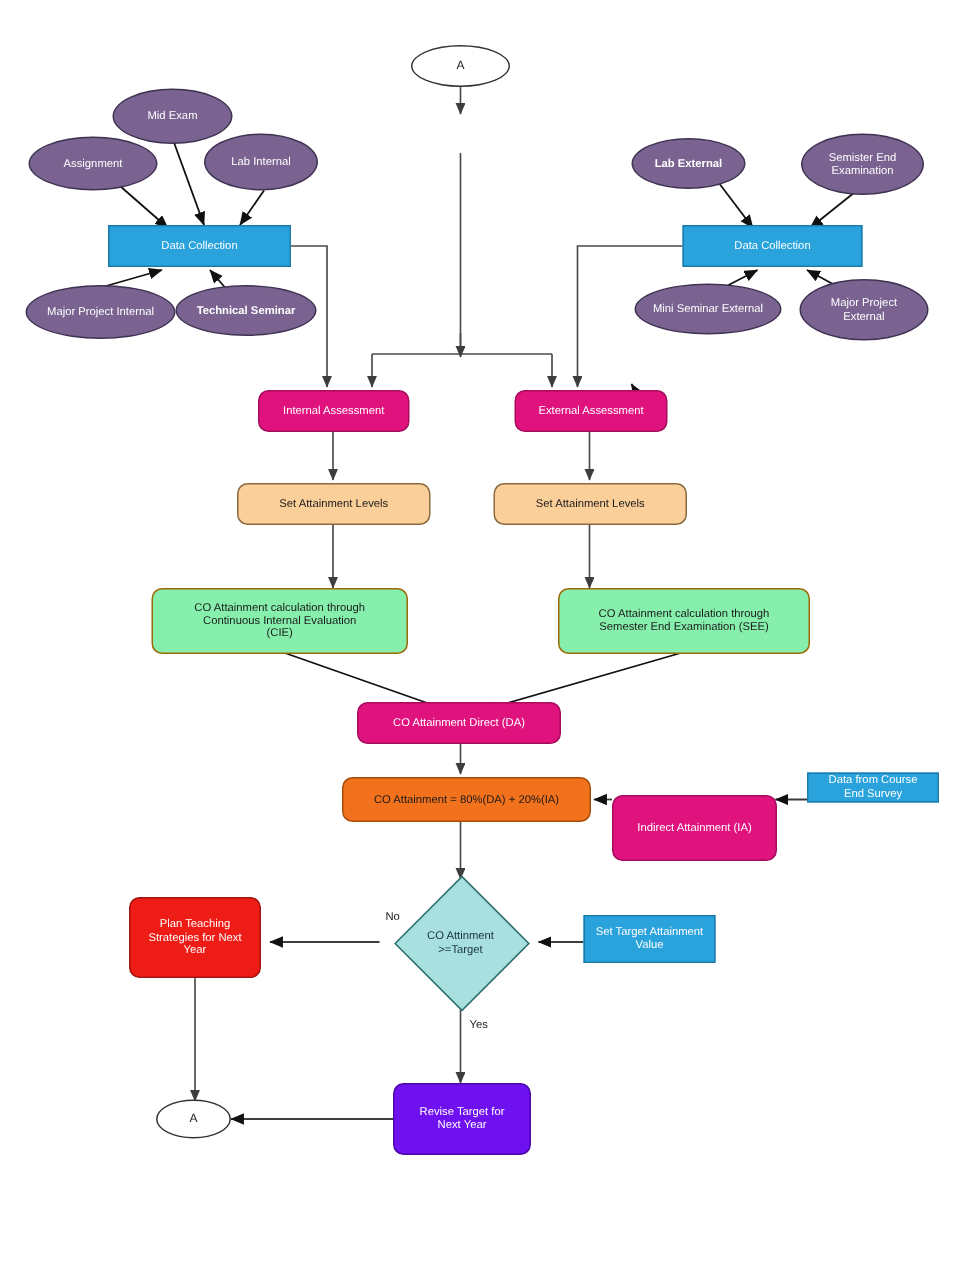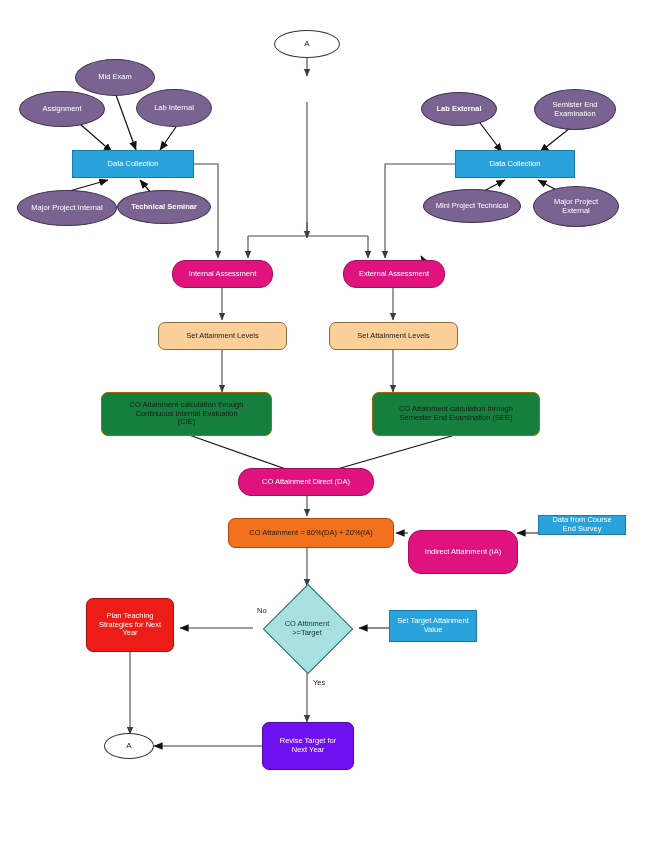--- a/index.html
+++ b/index.html
@@ -20,23 +20,23 @@
     white-space:pre-line;
   }
   .ellipse{
     background:#7a6391;border:1px solid #3f3352;border-radius:50%;
     color:#ffffff;font-size:7.5px;
   }
   .rect{border:1px solid #222;font-size:7.5px;}
   .rounded{border-radius:7px;}
   .darkred{background:#b00b28;border-color:#7d0a1e;color:#ffffff;}
   .blue{background:#2aa3dd;border-color:#1b7cab;color:#ffffff;}
-  .pink{background:#e0127e;border-color:#a50d5c;color:#ffffff;border-radius:13px;}
+  .pink{background:#e0127e;border-color:#a50d5c;color:#ffffff;}
   .peach{background:#fbcf9a;border-color:#8a6a3e;color:#1a1a1a;}
-  .amber{background:#15803d;border-color:#9c6a06;color:#1a1a1a;}
+  .amber{background:#86efac;border-color:#9c6a06;color:#1a1a1a;}
   .orange{background:#f2711c;border-color:#a84d09;color:#1a1a1a;}
   .cyan{background:#2aa3dd;border-color:#1b7cab;color:#ffffff;}
   .red{background:#ee1c16;border-color:#a31310;color:#ffffff;}
   .violet{background:#6f10f0;border-color:#4b0aa6;color:#ffffff;}
   .terminal{
     background:#ffffff;border:1px solid #333;border-radius:50%;
     color:#1a1a1a;font-size:8px;
   }
   .diamond-wrap{position:absolute;}
   .diamond-shape{position:absolute;left:0;top:0;width:100%;height:100%;
@@ -156,21 +156,21 @@
   </div>
 
   <div class="node ellipse" style="left:421px;top:92px;width:76px;height:34px;font-weight:bold;">
     <span>Lab External</span>
   </div>
   <div class="node ellipse" style="left:534px;top:89px;width:82px;height:41px;">
     <span>Semister End
 Examination</span>
   </div>
   <div class="node ellipse" style="left:423px;top:189px;width:98px;height:34px;">
-    <span>Mini Project Technical</span>
+    <span>Mini Seminar External</span>
   </div>
   <div class="node ellipse" style="left:533px;top:186px;width:86px;height:41px;">
     <span>Major Project
 External</span>
   </div>
 
   <div class="node rect blue" style="left:72px;top:150px;width:122px;height:28px;">
     <span>Data Collection</span>
   </div>
   <div class="node rect blue" style="left:455px;top:150px;width:120px;height:28px;">

